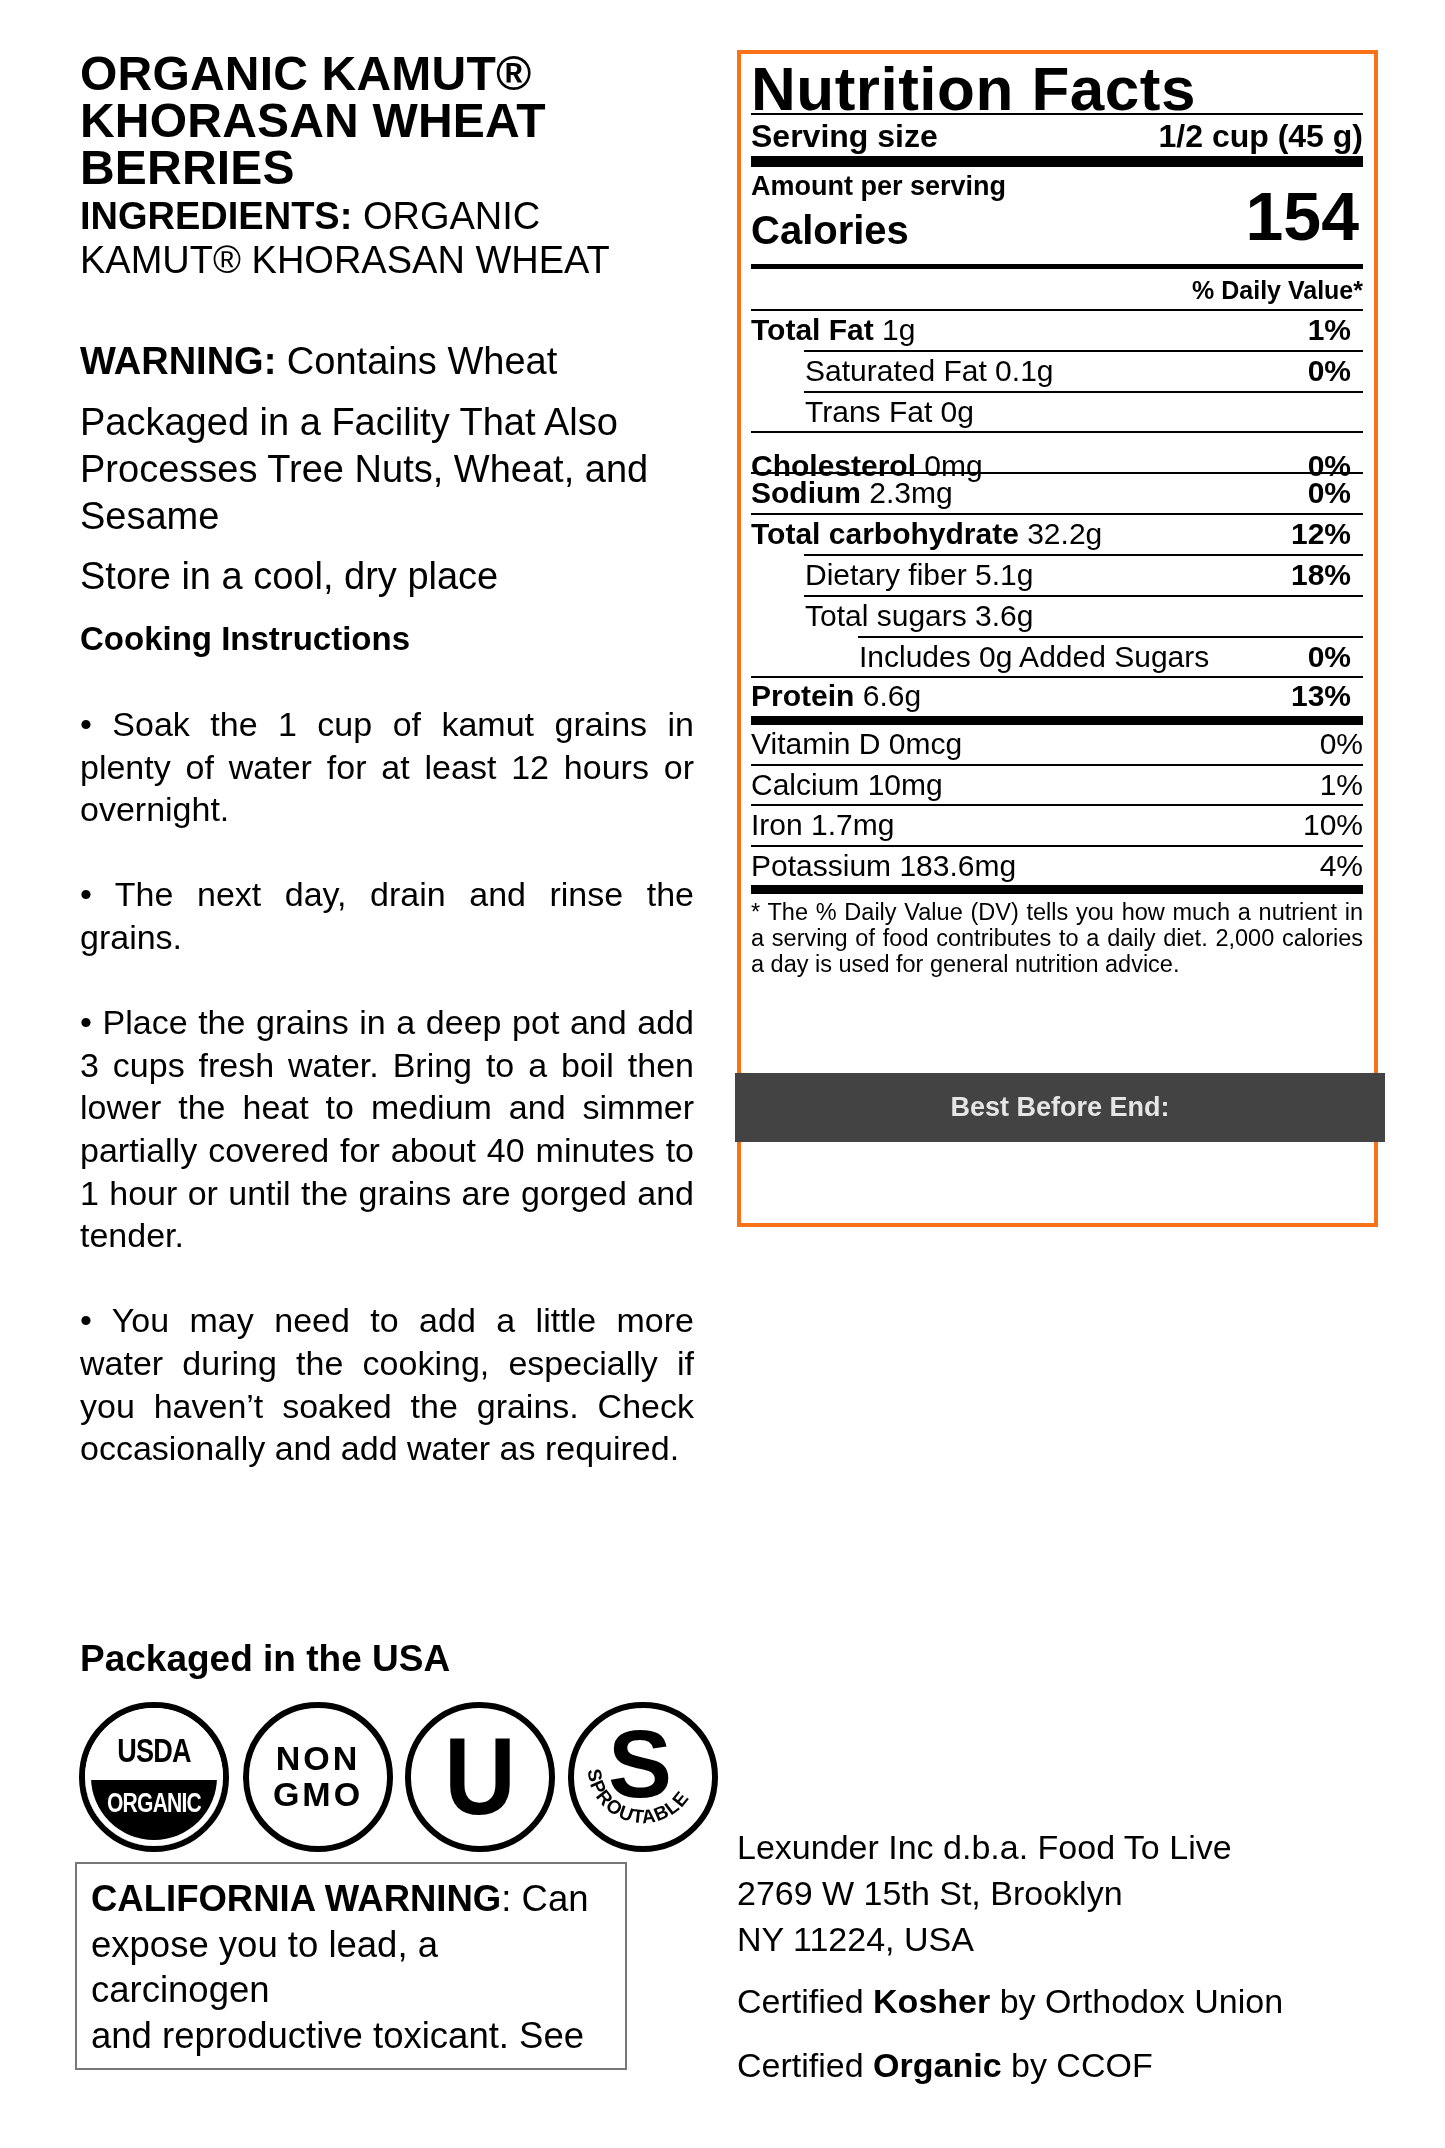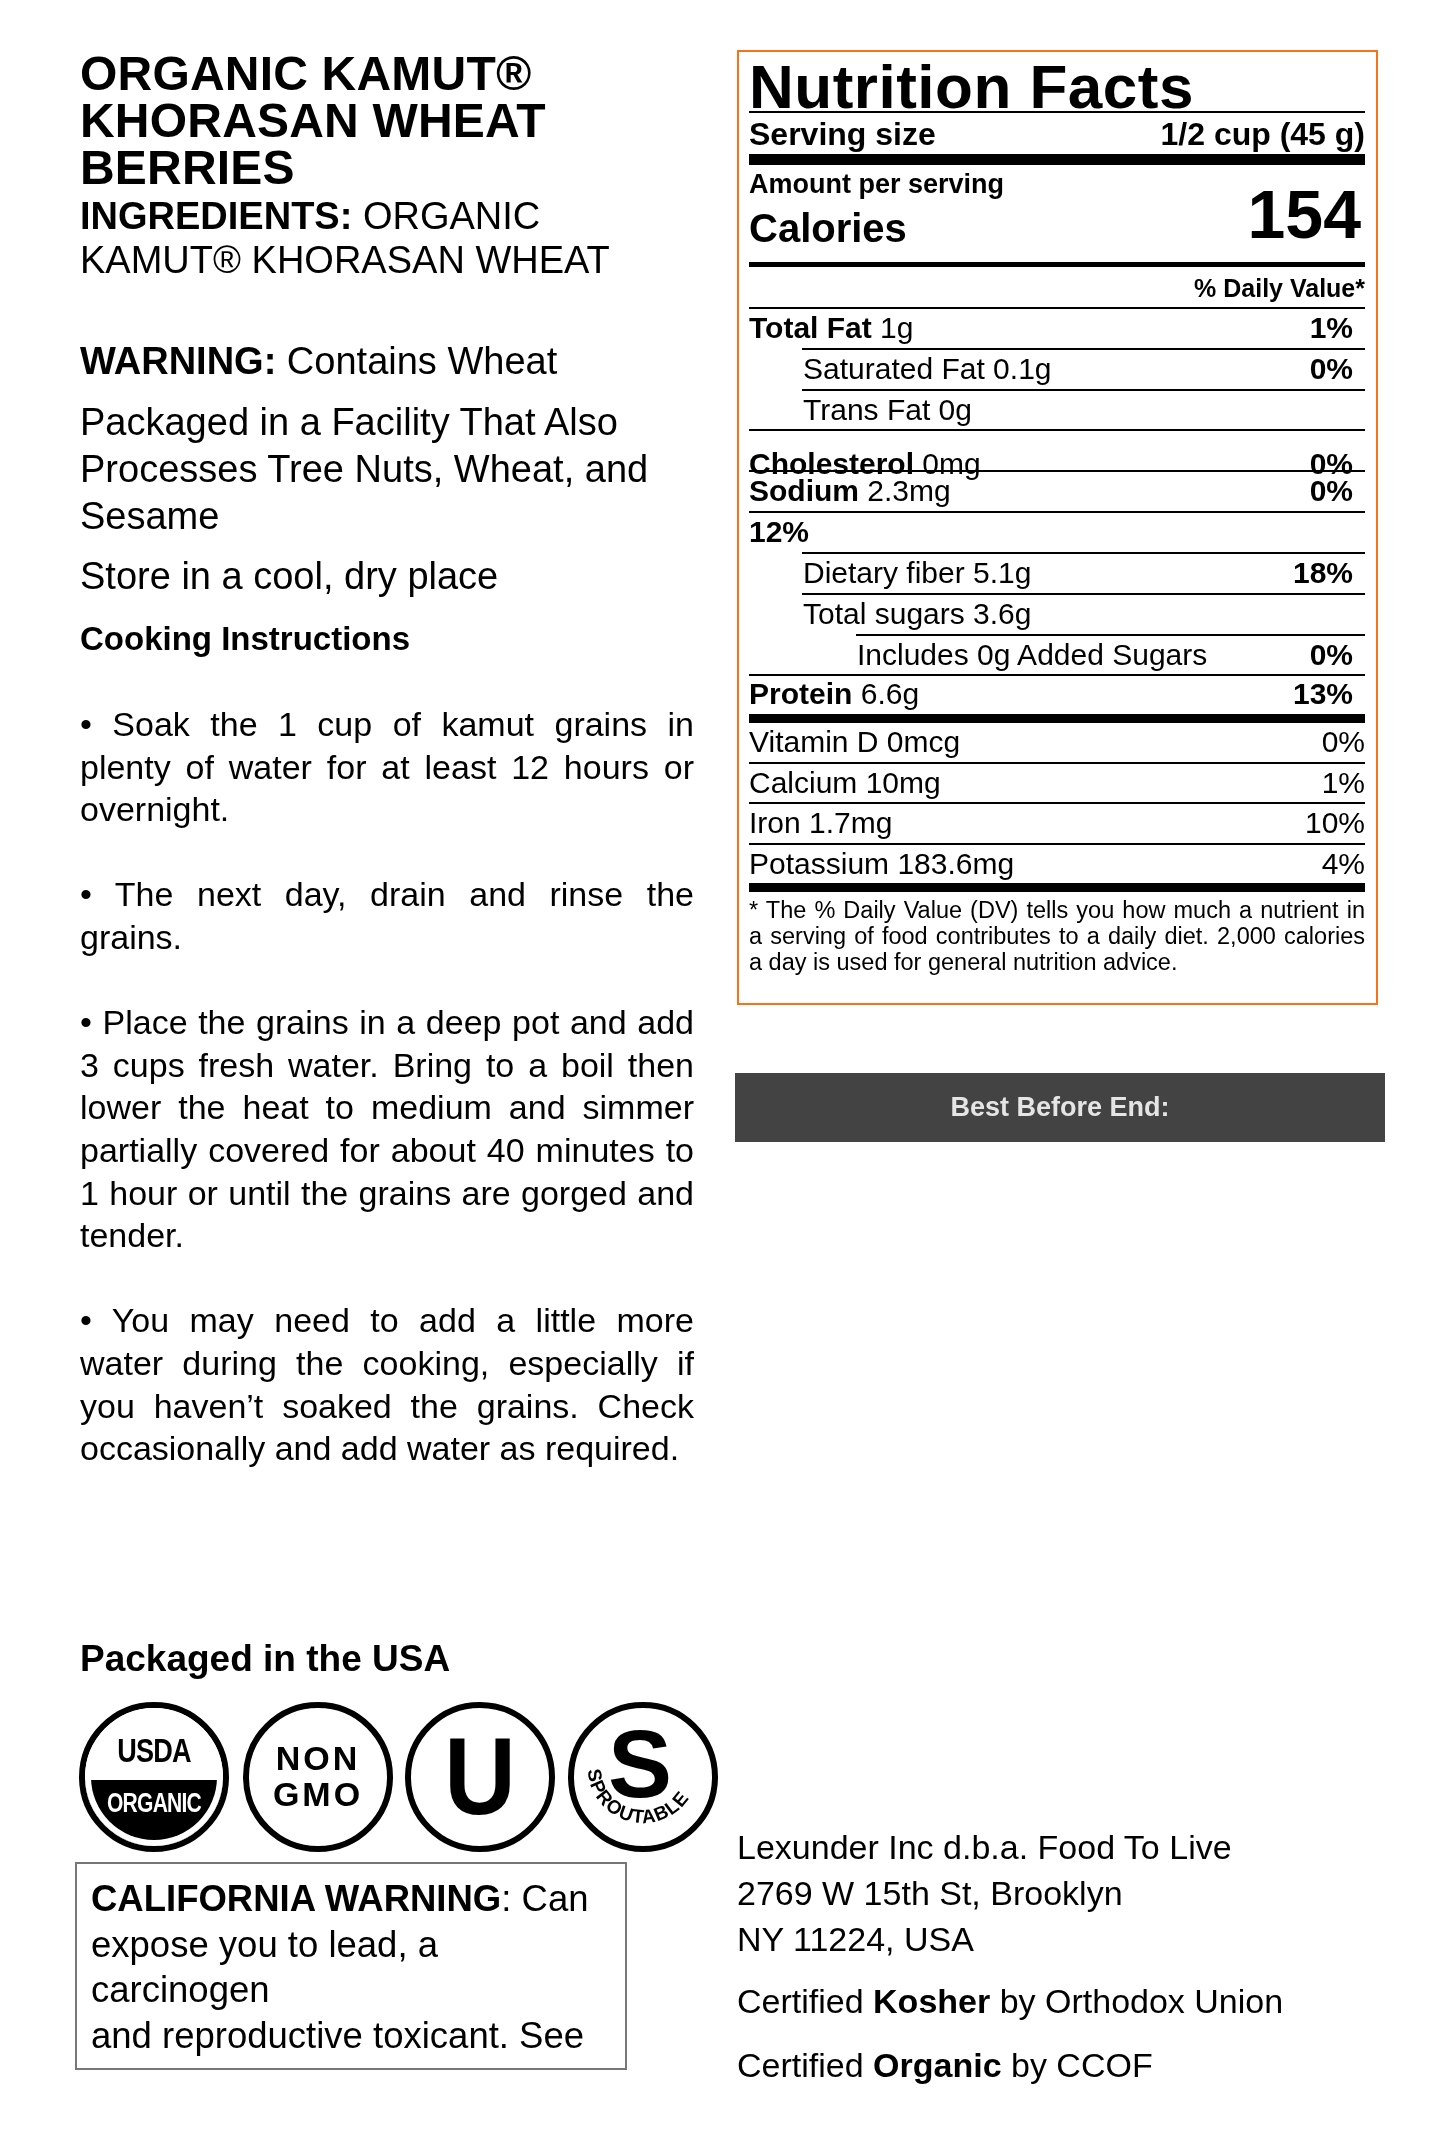--- a/index.html
+++ b/index.html
@@ -33,21 +33,21 @@
   .logo-ou { left: 405px; }
   .logo-ou .ou { position: absolute; top: 10px; left: 0; right: 0; text-align: center; font-weight: bold; font-size: 110px; line-height: 116px; transform: scaleX(0.9); }
   .logo-sp { left: 568px; }
   .logo-sp .sp-s { position: absolute; top: 6px; left: 34px; font-weight: bold; font-size: 96px; line-height: 100px; }
   .logo-sp svg { position: absolute; left: 0; top: 0; }
 
   
   .cal { left: 75px; top: 1862px; width: 552px; height: 208px; border: 2px solid #777; box-sizing: border-box; padding: 12px 0 0 14px; font-size: 36.5px; line-height: 45.5px; }
 
   
-  .nf { left: 737px; top: 50px; width: 641px; height: 955px; border: 2px solid #f97316; box-sizing: border-box; }
+  .nf { left: 737px; top: 50px; width: 641px; height: 1177px; border: 4px solid #f97316; box-sizing: border-box; }
   .nf-inner { position: absolute; left: 10px; right: 11px; top: 0; }
   .nf-title { position: absolute; top: 3px; left: 0; font-weight: bold; font-size: 62px; line-height: 64px; letter-spacing: 0.5px; }
   .nf-line { position: absolute; left: 0; right: 0; background: #000; }
   .nf-serving { position: absolute; top: 62px; left: 0; right: 0; font-weight: bold; font-size: 32px; line-height: 40px; display: flex; justify-content: space-between; }
   .nf-serving .v { font-weight: bold; }
   .nf-amount { position: absolute; top: 115px; left: 0; font-weight: bold; font-size: 27px; line-height: 34px; }
   .nf-cal-label { position: absolute; top: 152px; left: 0; font-weight: bold; font-size: 40px; line-height: 48px; }
   .nf-cal-val { position: absolute; top: 126px; right: 4px; font-weight: bold; font-size: 68px; line-height: 72px; }
   .nf-dv { position: absolute; top: 220px; right: 0; font-weight: bold; font-size: 25px; line-height: 32px; }
   .nf-row { position: absolute; left: 0; right: 0; height: 41px; font-size: 30px; line-height: 40px; display: flex; justify-content: space-between; }
@@ -172,20 +172,21 @@
       <span class="lbl"><b>Cholesterol</b><span> 0mg</span></span>
       <span class="pct">0%</span>
     </div>
     <div class="nf-line" style="top:418px;height:2px;"></div>
     <div class="nf-row" style="top:419px;">
       <span class="lbl"><b>Sodium</b><span> 2.3mg</span></span>
       <span class="pct">0%</span>
     </div>
     <div class="nf-line" style="top:459px;height:2px;"></div>
     <div class="nf-row" style="top:460px;">
+      <span class="lbl"><b>Total carbohydrate</b><span> 32.2g</span></span>
       <span class="pct">12%</span>
     </div>
     <div class="nf-line" style="top:500px;height:2px;left:53px;"></div>
     <div class="nf-row i1" style="top:501px;">
       <span class="lbl">Dietary fiber 5.1g</span>
       <span class="pct">18%</span>
     </div>
     <div class="nf-line" style="top:541px;height:2px;left:53px;"></div>
     <div class="nf-row i1" style="top:542px;">
       <span class="lbl">Total sugars 3.6g</span>

